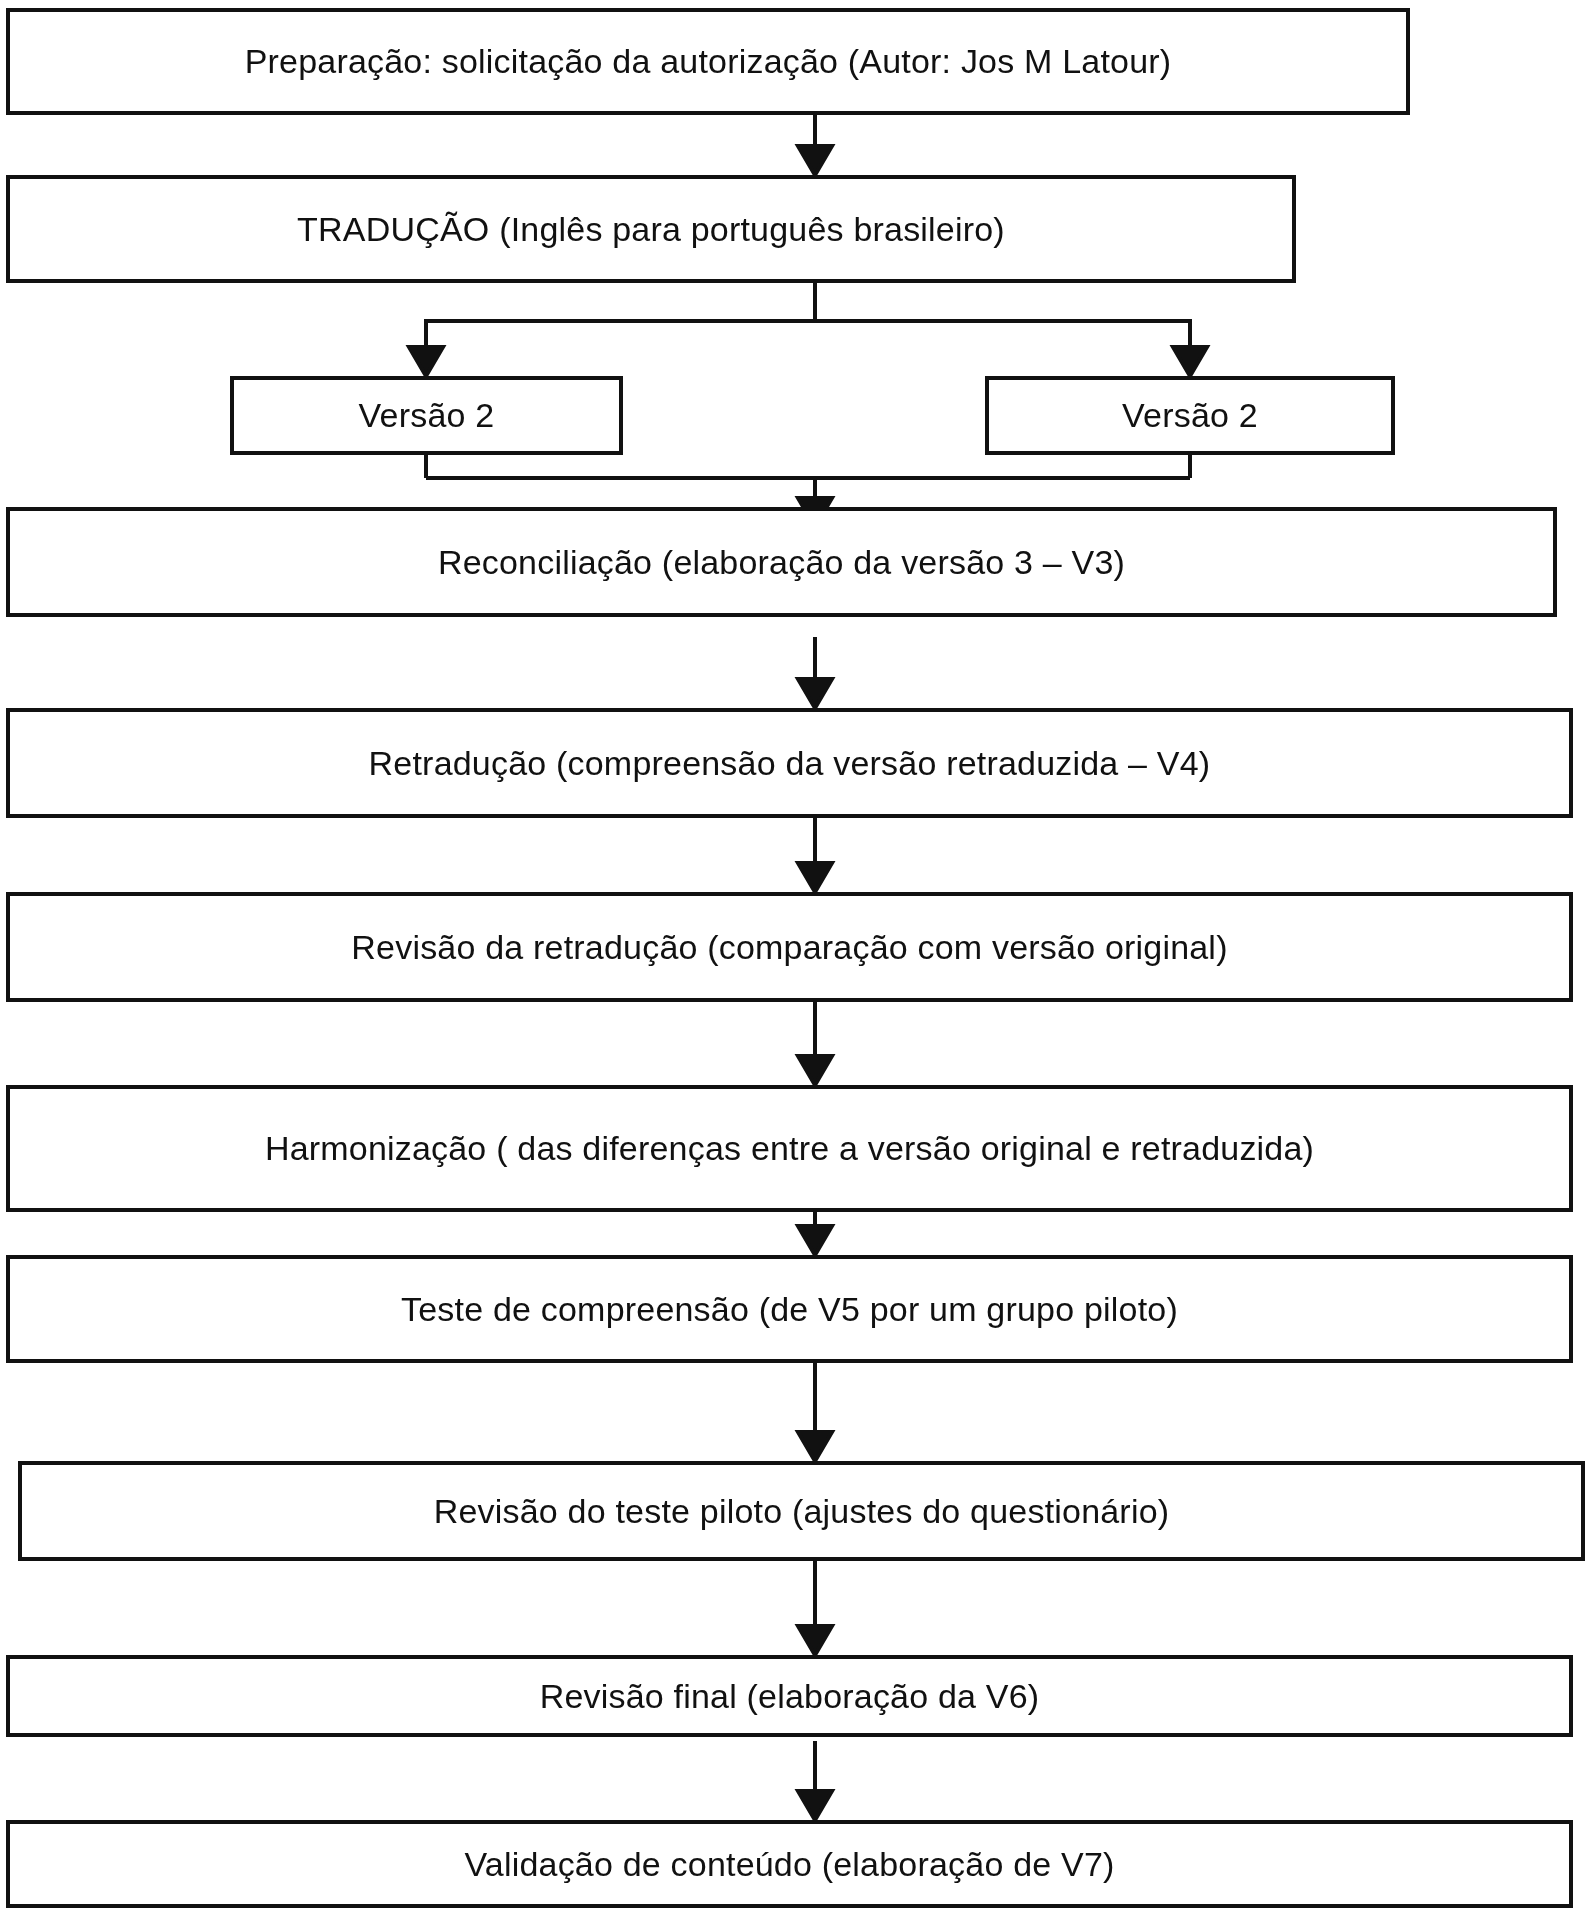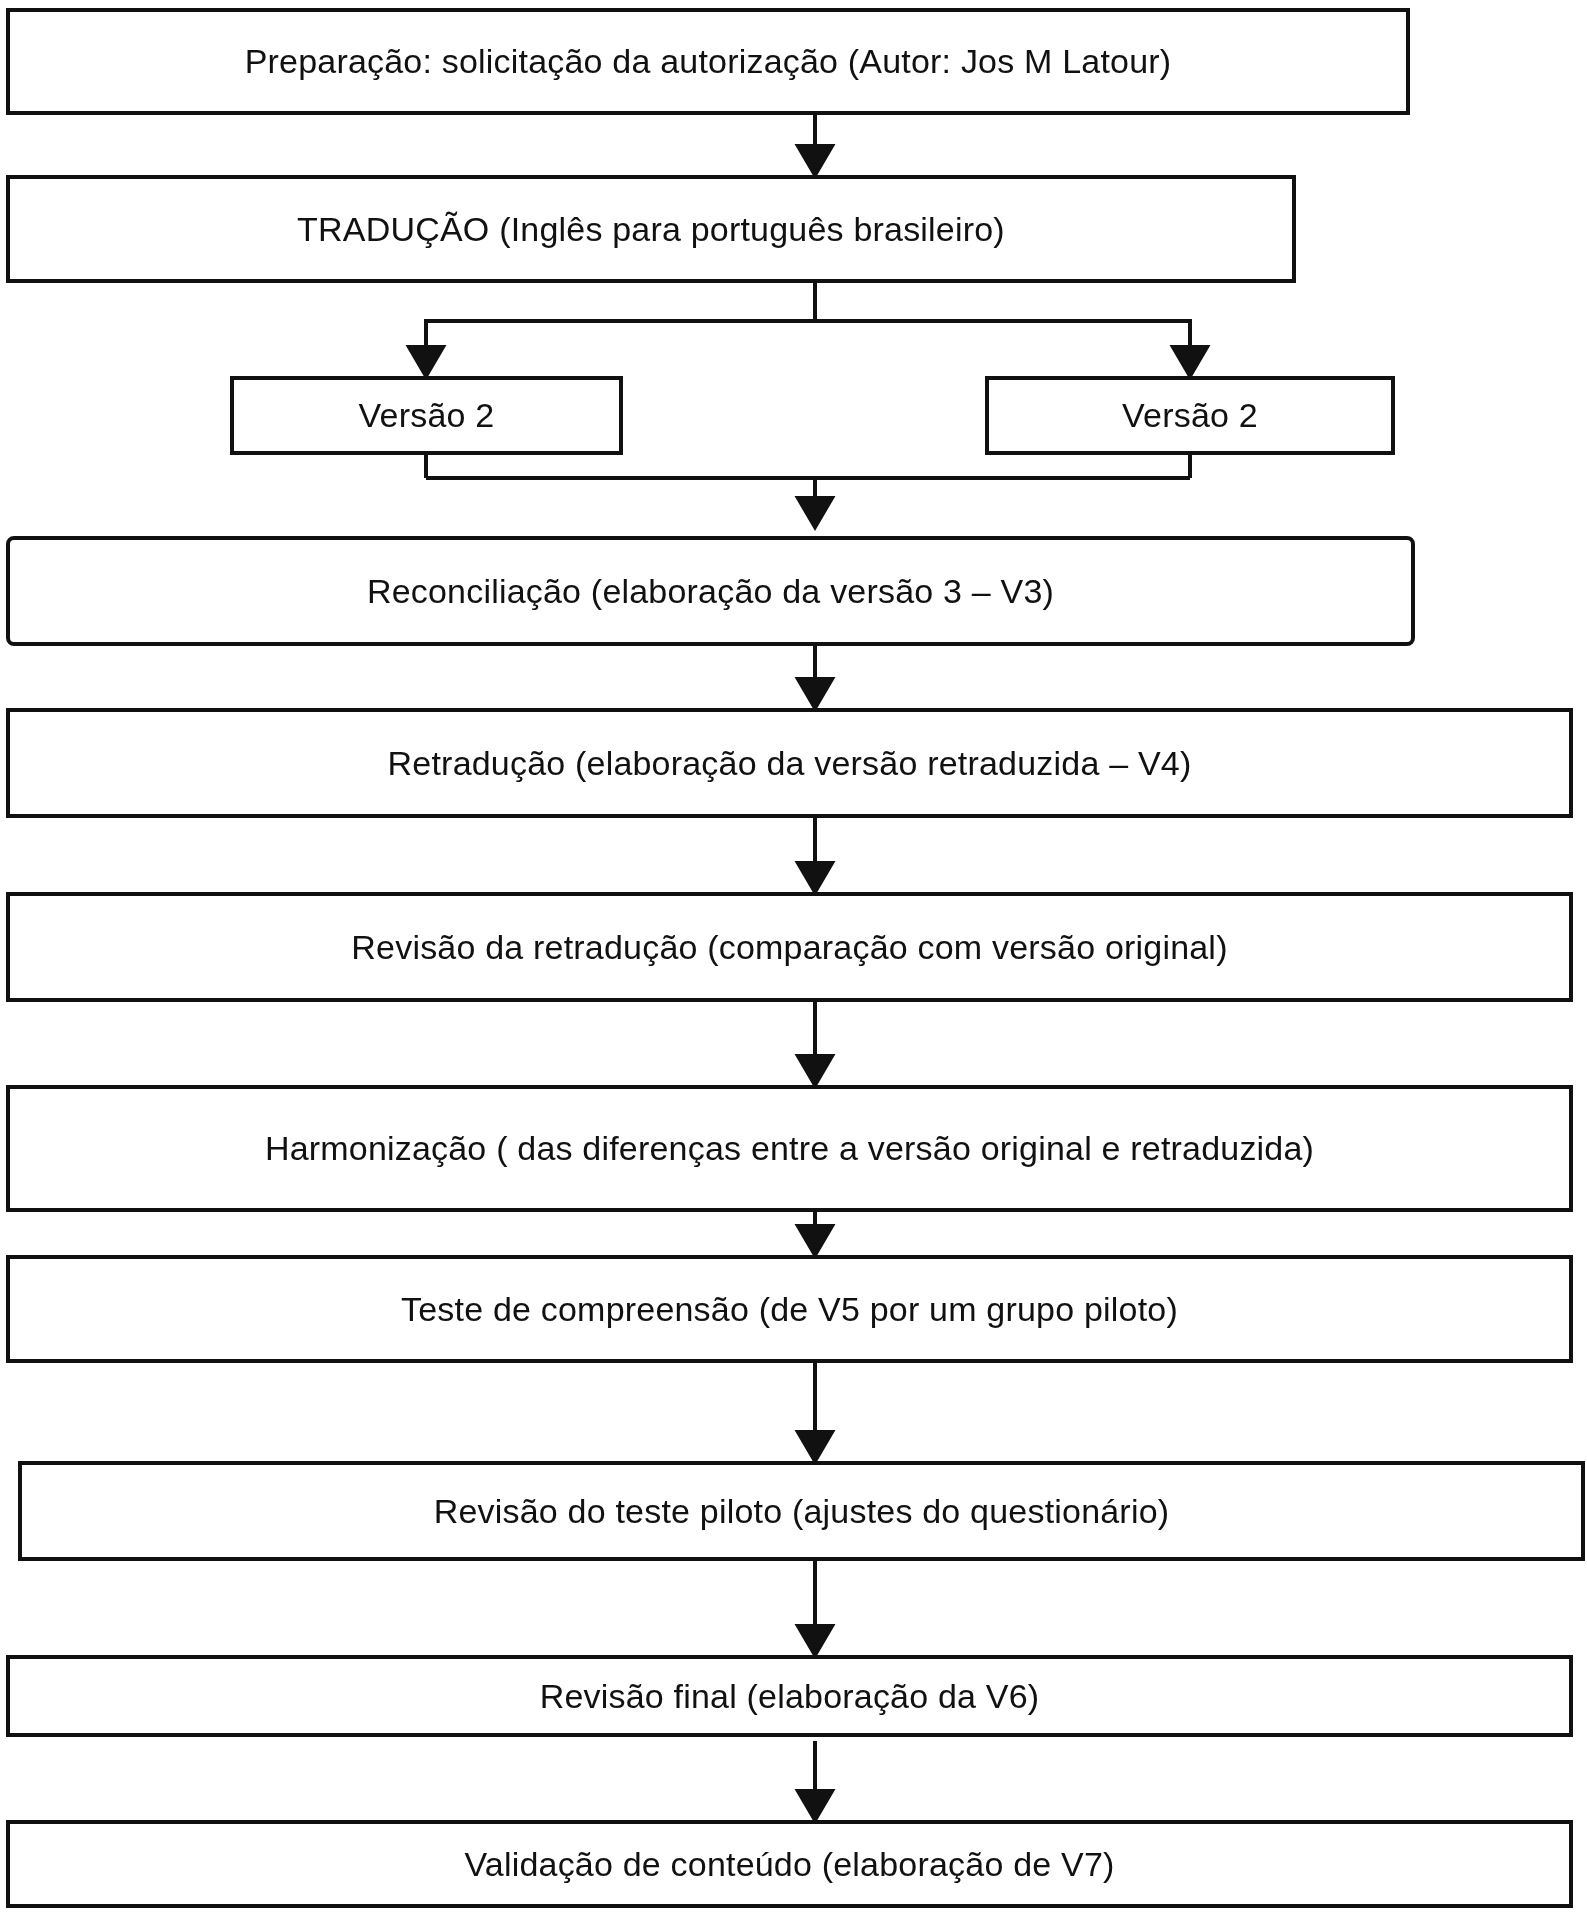--- a/index.html
+++ b/index.html
@@ -36,21 +36,21 @@
     font-size: 34px;
     line-height: 1.2;
     letter-spacing: 0.2px;
     white-space: nowrap;
   }
   
   .b-preparacao          { left: 6px;   top: 8px;    width: 1404px; height: 107px; }
   .b-traducao            { left: 6px;   top: 175px;  width: 1290px; height: 108px; }
   .b-versao1             { left: 230px; top: 376px;  width: 393px;  height: 79px;  }
   .b-versao2             { left: 985px; top: 376px;  width: 410px;  height: 79px;  }
-  .b-reconciliacao       { left: 6px;   top: 536px;  width: 1409px; height: 110px; border-radius: 8px; }
+  .b-reconciliacao       { left: 6px;   top: 507px;  width: 1551px; height: 110px; }
   .b-retraducao          { left: 6px;   top: 708px;  width: 1567px; height: 110px; }
   .b-revisao-retraducao  { left: 6px;   top: 892px;  width: 1567px; height: 110px; }
   .b-harmonizacao        { left: 6px;   top: 1085px; width: 1567px; height: 127px;  }
   .b-teste-compreensao   { left: 6px;   top: 1255px; width: 1567px; height: 108px; }
   .b-revisao-teste       { left: 18px;   top: 1461px; width: 1567px; height: 100px;  }
   .b-revisao-final       { left: 6px;   top: 1655px; width: 1567px; height: 82px;  }
   .b-validacao           { left: 6px;   top: 1820px; width: 1567px; height: 88px;  }
 </style>
 </head>
 <body>
@@ -102,21 +102,21 @@
   <div class="box b-preparacao">Preparação: solicitação da autorização (Autor: Jos M Latour)</div>
 
   <div class="box b-traducao">TRADUÇÃO (Inglês para português brasileiro)</div>
 
   <div class="box b-versao1">Versão 2</div>
 
   <div class="box b-versao2">Versão 2</div>
 
   <div class="box b-reconciliacao">Reconciliação (elaboração da versão 3 – V3)</div>
 
-  <div class="box b-retraducao">Retradução (elaboração da versão retraduzida – V4)</div>
+  <div class="box b-retraducao">Retradução (compreensão da versão retraduzida – V4)</div>
 
   <div class="box b-revisao-retraducao">Revisão da retradução (comparação com versão original)</div>
 
   <div class="box b-harmonizacao">Harmonização ( das diferenças entre a versão original e retraduzida)</div>
 
   <div class="box b-teste-compreensao">Teste de compreensão (de V5 por um grupo piloto)</div>
 
   <div class="box b-revisao-teste">Revisão do teste piloto (ajustes do questionário)</div>
 
   <div class="box b-revisao-final">Revisão final (elaboração da V6)</div>

